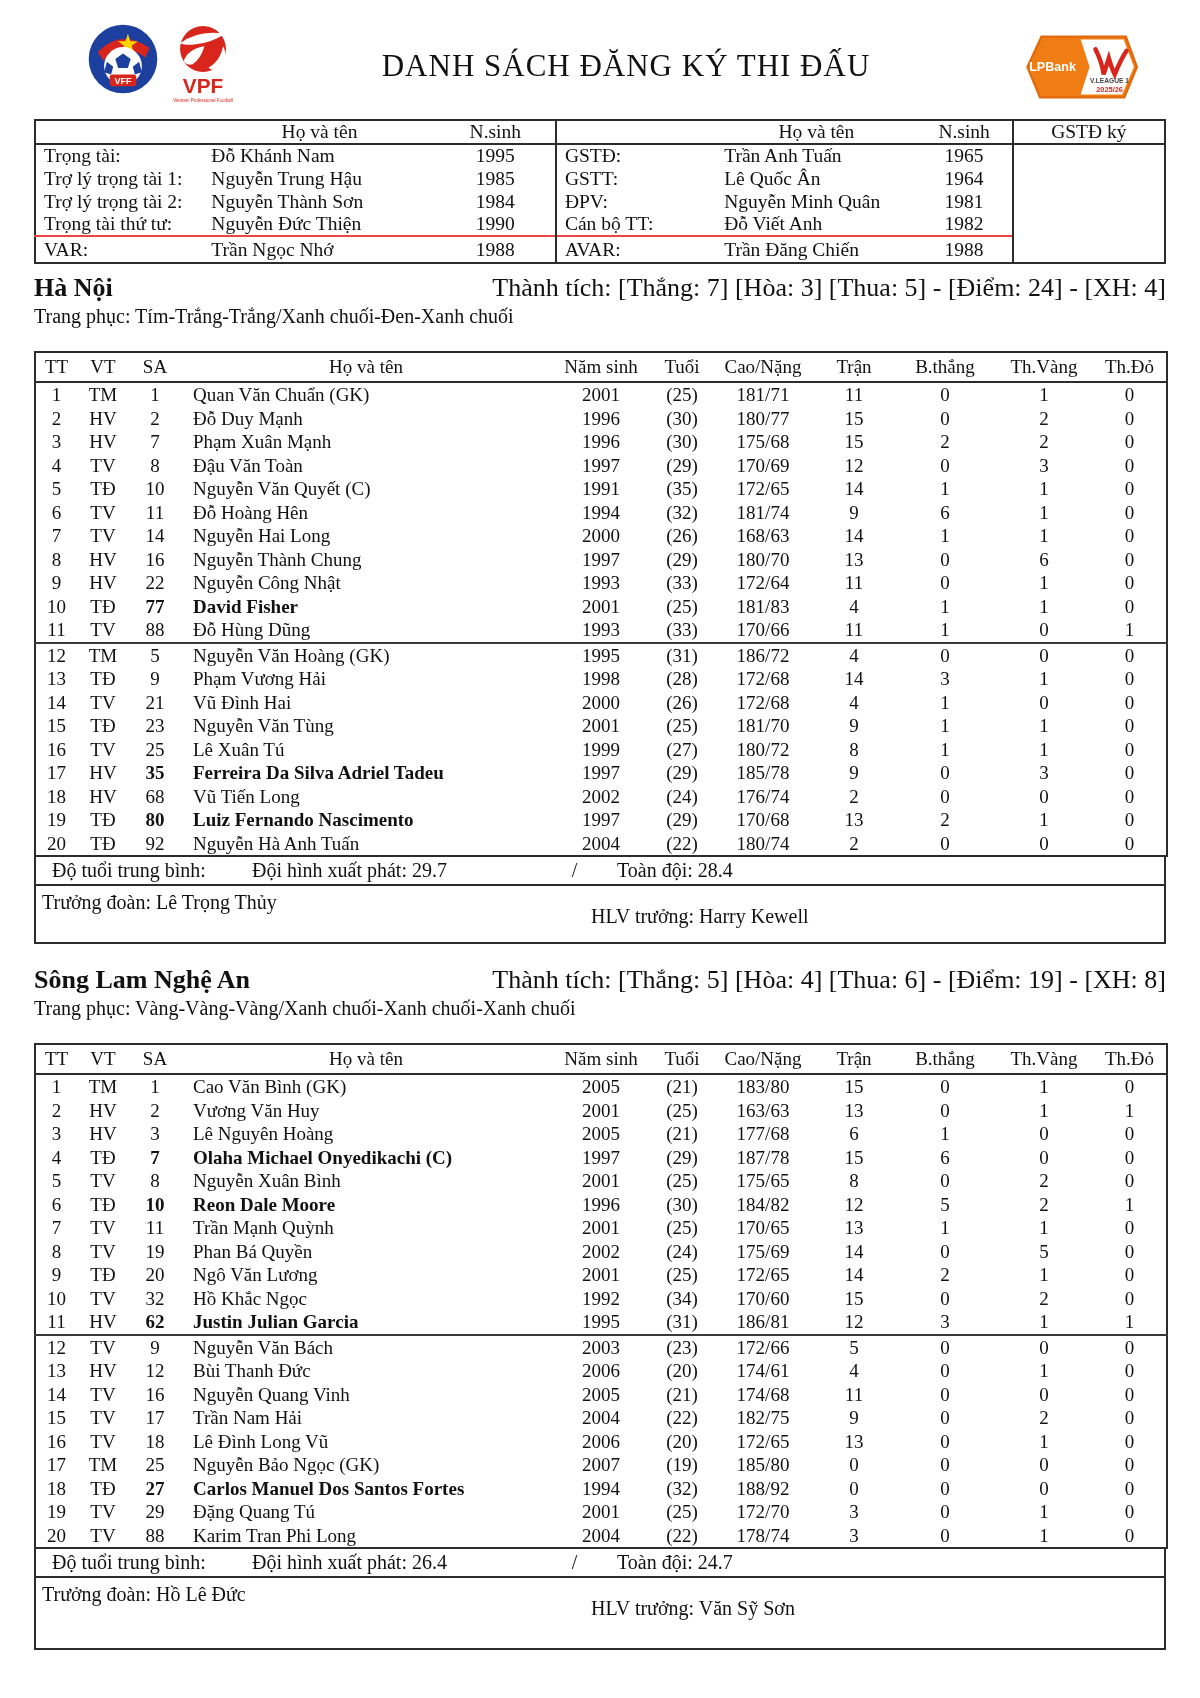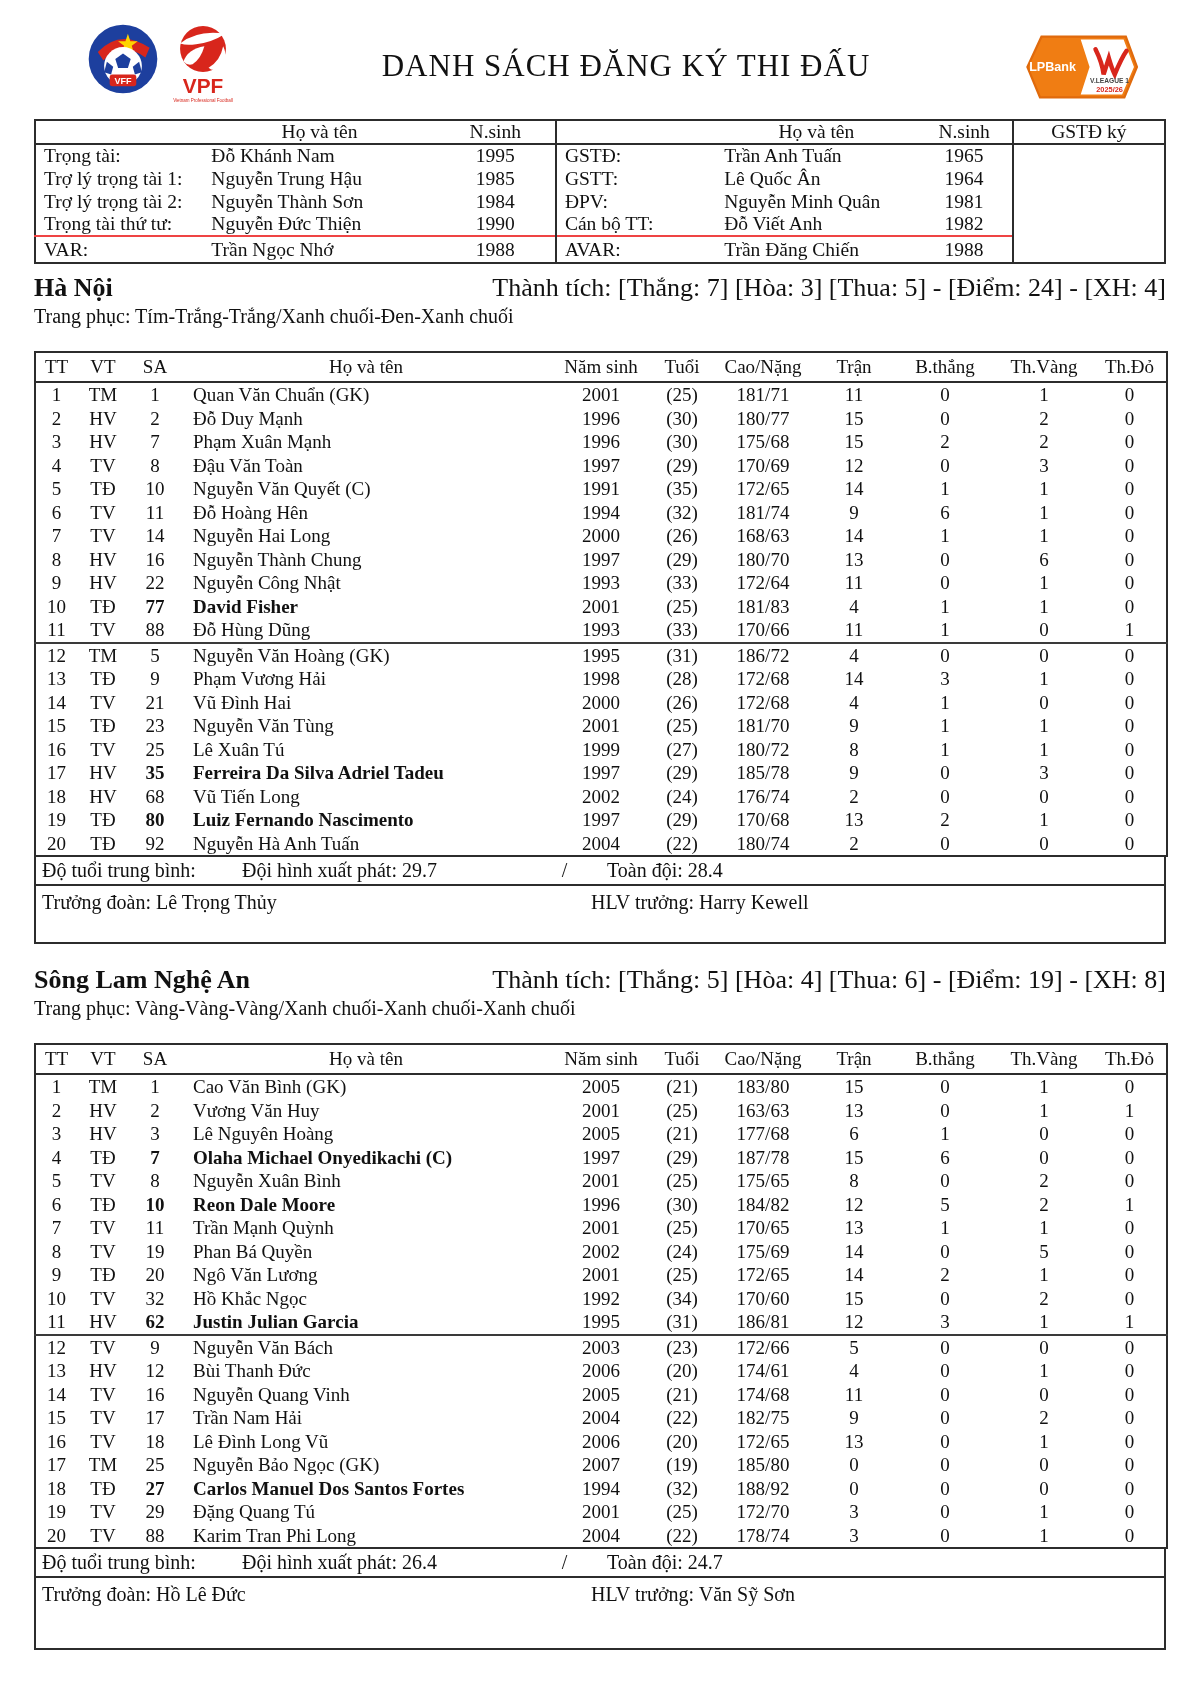--- a/index.html
+++ b/index.html
@@ -53,33 +53,33 @@
   .roster td {
     height:23.5px; text-align:center; padding:0;
     white-space:nowrap; overflow:hidden; line-height:23.5px;
   }
   .roster td.col-name { text-align:left; padding-left:12px; }
   .roster td.bold { font-weight:bold; }
   .roster tr.bench-start td { border-top:2.5px solid #3a3a3a; }
 
   .avg-box {
     border:2px solid #2c2c2c; border-top:none; display:flex; align-items:center;
-    height:29px; font-size:20px; padding:0 6px;
+    height:29px; font-size:20px; padding:0 16px;
   }
   .avg-box .a-label { width:200px; }
   .avg-box .a-xi { width:280px; }
   .avg-box .a-sep { width:85px; text-align:center; }
 
   .mgr-box {
     border:2px solid #2c2c2c; border-top:none; position:relative;
     font-size:20px; padding:5px 6px 0 6px;
   }
   .mgr-box.h1 { height:58px; }
   .mgr-box.h2 { height:72px; }
-  .mgr-right { position:absolute; left:555px; top:5px; }
+  .mgr-right { position:absolute; left:555px; top:19px; }
 
   .section-gap { height:12px; }
 </style>
 </head>
 <body>
 
 <div class="page">
 
   <div class="doc-header">
     <div class="logo-group">

